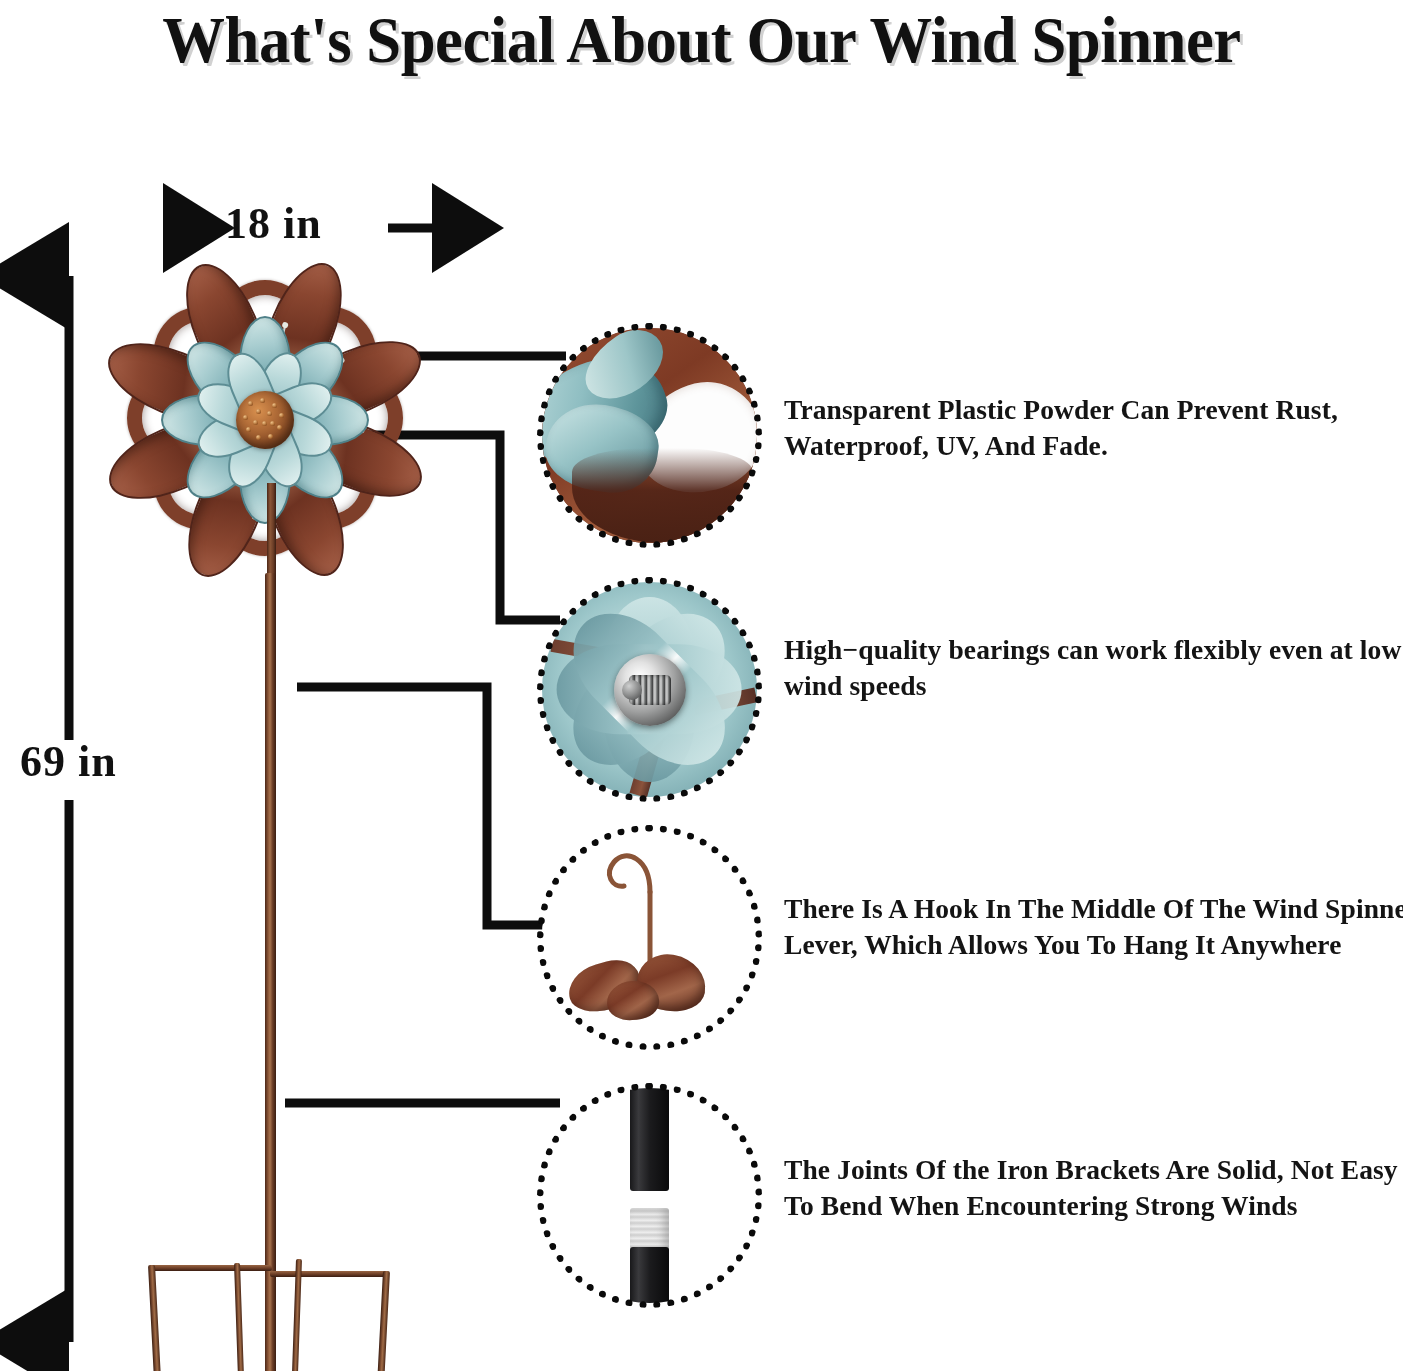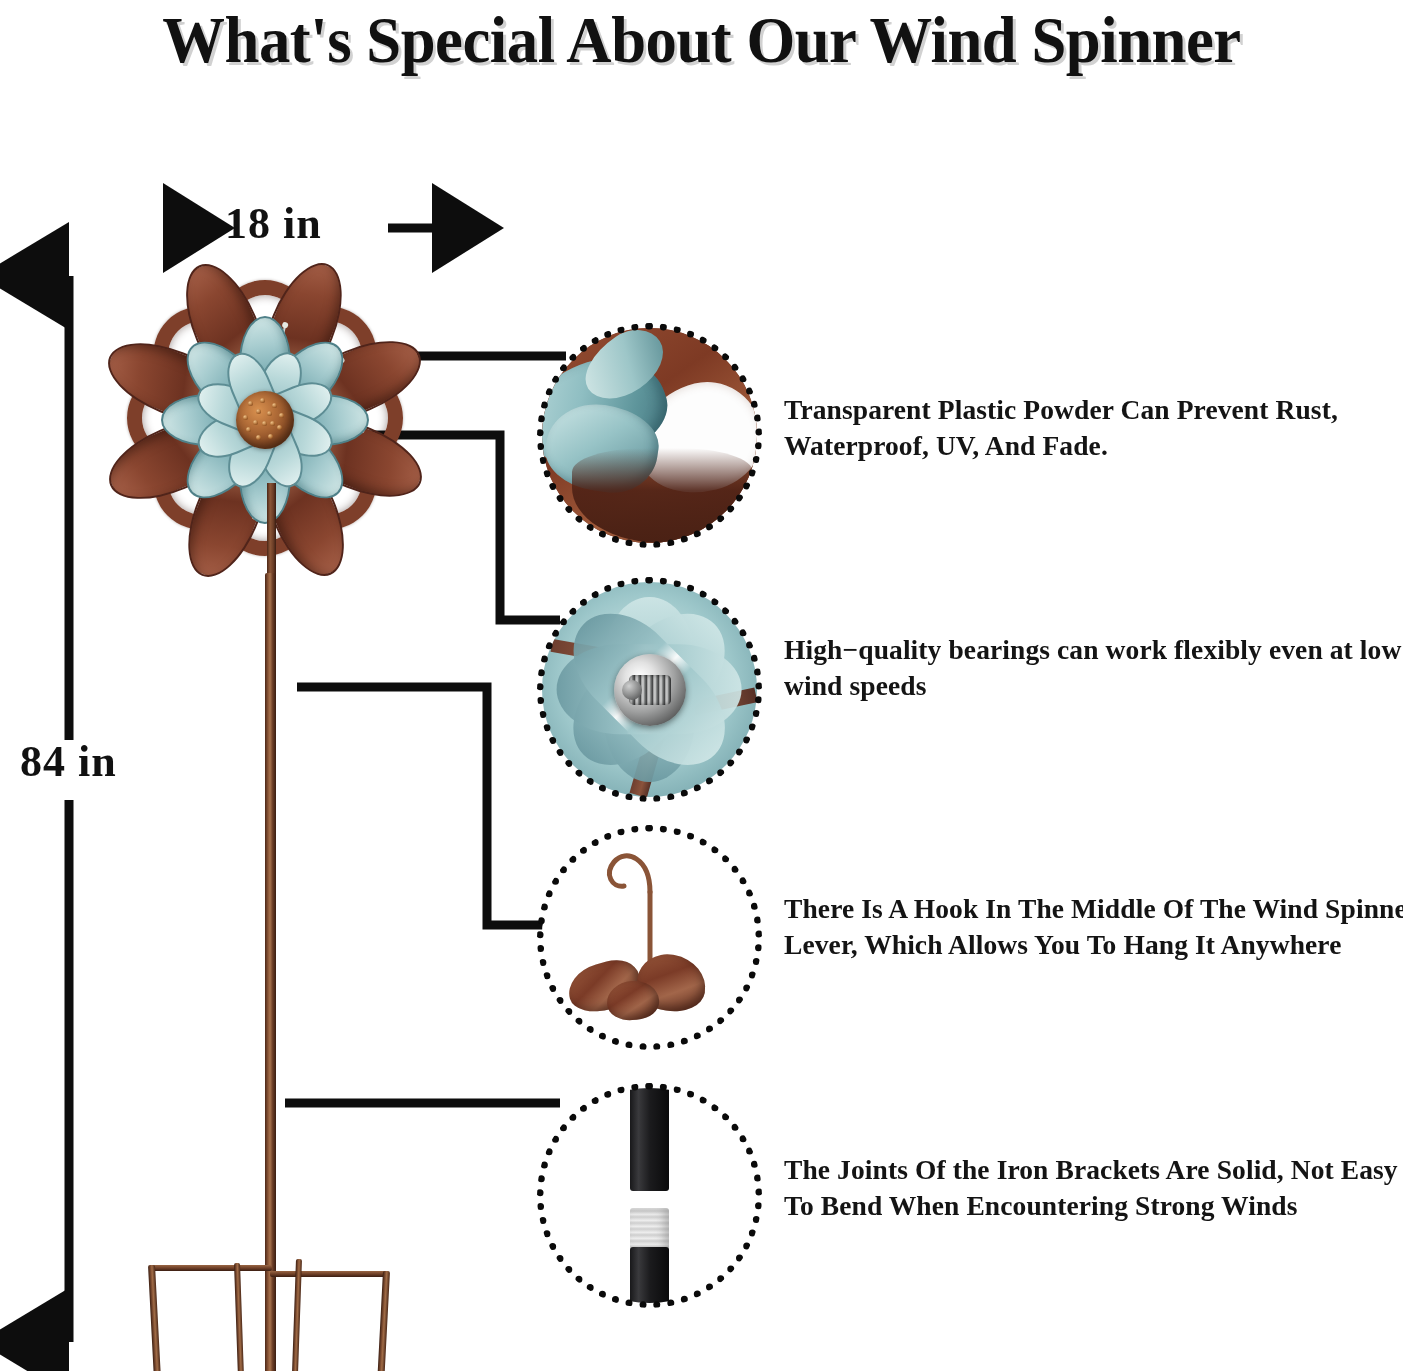--- a/index.html
+++ b/index.html
@@ -397,21 +397,21 @@
   }
 </style>
 </head>
 <body>
 
 <div id="page">
 
   <div id="title">What's Special About Our Wind Spinner</div>
 
   <div class="dim-label" id="dim-width-label">18 in</div>
-  <div class="dim-label" id="dim-height-label">84 in</div>
+  <div class="dim-label" id="dim-height-label">69 in</div>
 
   <svg class="overlay" id="dimension-arrows" viewBox="0 0 1403 1371">
     <defs>
       <marker id="ah-left" markerWidth="10" markerHeight="10" refX="8" refY="5" orient="auto">
         <path d="M8,0 L0,5 L8,10 Z" fill="#0d0d0d"></path>
       </marker>
       <marker id="ah-right" markerWidth="10" markerHeight="10" refX="2" refY="5" orient="auto">
         <path d="M2,0 L10,5 L2,10 Z" fill="#0d0d0d"></path>
       </marker>
       <marker id="ah-up" markerWidth="12" markerHeight="12" refX="6" refY="10" orient="auto">

